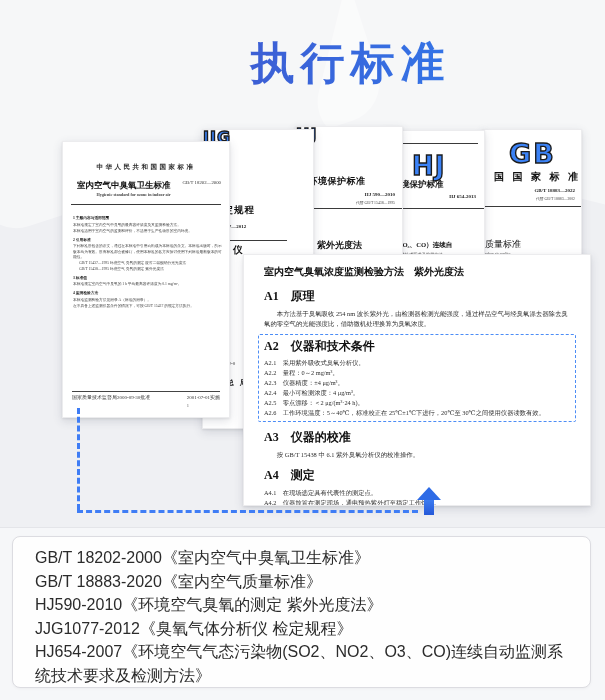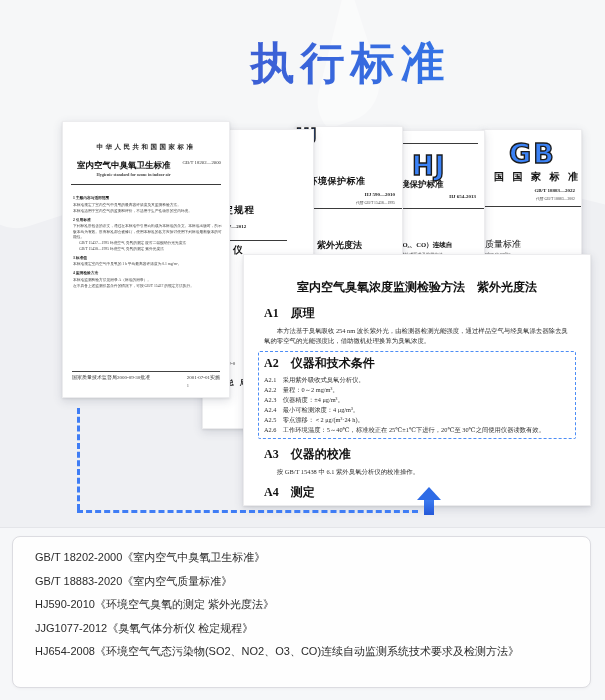--- a/index.html
+++ b/index.html
@@ -28,21 +28,21 @@
   .outline-logo{
     font-family:"DejaVu Sans",sans-serif;font-weight:900;color:#3b82f6;
     -webkit-text-stroke:1.4px #1b1b1b;letter-spacing:1px;position:absolute;line-height:1;
   }
   .hairline{position:absolute;height:0;border-top:1px solid #3a3a3a;}
   .micro-wrap{position:absolute;transform-origin:0 0;color:#3c3c3c;}
   .m-h{font-weight:bold;color:#222;margin:6px 0 2px;}
   .m-l{margin:0 0 1px;}
 
   
-  #doc1{left:62px;top:121px;width:168px;height:277px;z-index:5;}
+  #doc1{left:62px;top:141px;width:168px;height:277px;z-index:5;}
   #doc1 .hdr{position:absolute;top:21px;left:0;width:100%;text-align:center;font-size:6.5px;font-weight:bold;letter-spacing:2.5px;color:#2a2a2a;}
   #doc1 .ttl{position:absolute;top:38px;left:14px;font-size:8.5px;font-weight:bold;color:#111;}
   #doc1 .code{position:absolute;top:38px;right:8px;font-size:4.8px;color:#333;}
   #doc1 .en{position:absolute;top:50px;left:0;width:85%;text-align:center;font-size:4.2px;font-weight:bold;color:#444;}
   #doc1 .rule{left:8px;right:8px;top:62px;border-top-width:1.4px;}
   #doc1 .body{left:10px;top:70px;width:244px;font-size:6px;line-height:8.5px;transform:scale(.62);}
   #doc1 .foot{position:absolute;left:9px;right:9px;bottom:17px;border-top:1px solid #444;padding-top:2px;
               display:flex;justify-content:space-between;font-size:5px;color:#333;}
   #doc1 .pageno{position:absolute;right:40px;bottom:9px;font-size:4.5px;color:#555;}
 
@@ -78,21 +78,21 @@
   #doc5 .logo{top:10px;left:26px;font-size:27px;letter-spacing:2px;}
   #doc5 .hdr{position:absolute;top:40px;left:0;width:100%;font-size:10px;font-weight:bold;color:#111;letter-spacing:3px;white-space:nowrap;text-align:right;}
   #doc5 .code{position:absolute;top:58px;right:6px;font-size:5px;font-weight:bold;color:#222;}
   #doc5 .note{position:absolute;top:66px;right:6px;font-size:3.8px;color:#444;}
   #doc5 .rule{left:0;right:0;top:76px;border-top-width:1.4px;}
   #doc5 .body{position:absolute;top:108px;left:2px;font-size:9px;font-weight:normal;color:#111;}
   #doc5 .body-en{position:absolute;top:122px;left:2px;font-size:3.8px;color:#555;}
 
   
   #appendix{left:243px;top:254px;width:348px;height:252px;z-index:6;padding:4px 20px 6px 20px;}
-  #appendix .ttl{text-align:center;font-weight:bold;font-size:12px;color:#111;margin:20px 0 9px;white-space:nowrap;}
+  #appendix .ttl{font-weight:bold;font-size:10px;color:#111;margin:6px 0 9px;white-space:nowrap;}
   #appendix .h{font-size:12px;font-weight:bold;color:#111;margin:7px 0 4px;}
   #appendix .p{font-size:6.4px;line-height:9.6px;color:#2e2e2e;text-indent:2em;margin:0;}
   #appendix .a2box{border:1px dashed #4d8df6;border-radius:2px;margin:6px -6px 2px -6px;padding:2px 5px 3px 5px;}
   #appendix .a2box .h{margin:1px 0 3px;}
   #appendix .item{font-size:6.3px;line-height:10px;color:#2e2e2e;white-space:nowrap;overflow:hidden;}
   #appendix .inline-box{border:1px dashed #4d8df6;border-radius:2px;padding:0 2px;}
   #appendix .nowrap{white-space:nowrap;overflow:visible;}
 
   
   .dash-v{position:absolute;left:77px;top:408px;height:102px;width:0;border-left:3px dashed #3f7df5;z-index:7;}
@@ -100,21 +100,21 @@
   .up-arrow{position:absolute;left:417px;top:487px;width:24px;z-index:8;}
   .up-arrow .tri{width:0;height:0;margin:0 auto;border-left:12px solid transparent;border-right:12px solid transparent;border-bottom:13px solid #2e6be6;}
   .up-arrow .stem{width:10px;height:15px;margin:0 auto;background:linear-gradient(180deg,#3b7bf0,#2558d8);}
 
   
   .standards-box{
     position:absolute;left:12px;top:536px;width:579px;height:152px;z-index:3;
     background:#fefefe;border:1px solid #dcdce1;border-radius:8px;
     box-shadow:0 1px 3px rgba(0,0,0,.04);
     padding:9px 16px 0 22px;box-sizing:border-box;
-    font-size:11px;line-height:23.5px;color:#2b2b2b;
+    font-size:16px;line-height:23.5px;color:#2b2b2b;
   }
 </style>
 </head>
 <body>
 
 <div class="bg-shape" style="left:-60px;top:-80px;width:420px;height:260px;"></div>
 <div class="bg-shape" style="left:330px;top:-40px;width:380px;height:220px;transform:rotate(14deg);"></div>
 <div class="bg-lower"></div>
 
 <div class="page-title">执行标准</div>
@@ -217,14 +217,14 @@
 <div class="up-arrow">
   <div class="tri"></div>
   <div class="stem"></div>
 </div>
 
 <div class="standards-box">
   <div>GB/T 18202-2000《室内空气中臭氧卫生标准》</div>
   <div>GB/T 18883-2020《室内空气质量标准》</div>
   <div>HJ590-2010《环境空气臭氧的测定 紫外光度法》</div>
   <div>JJG1077-2012《臭氧气体分析仪 检定规程》</div>
-  <div>HJ654-2008《环境空气气态污染物(SO2、NO2、O3、CO)连续自动监测系统技术要求及检测方法》</div>
+  <div>HJ654-2007《环境空气气态污染物(SO2、NO2、O3、CO)连续自动监测系统技术要求及检测方法》</div>
 </div>
 
 </body></html>

